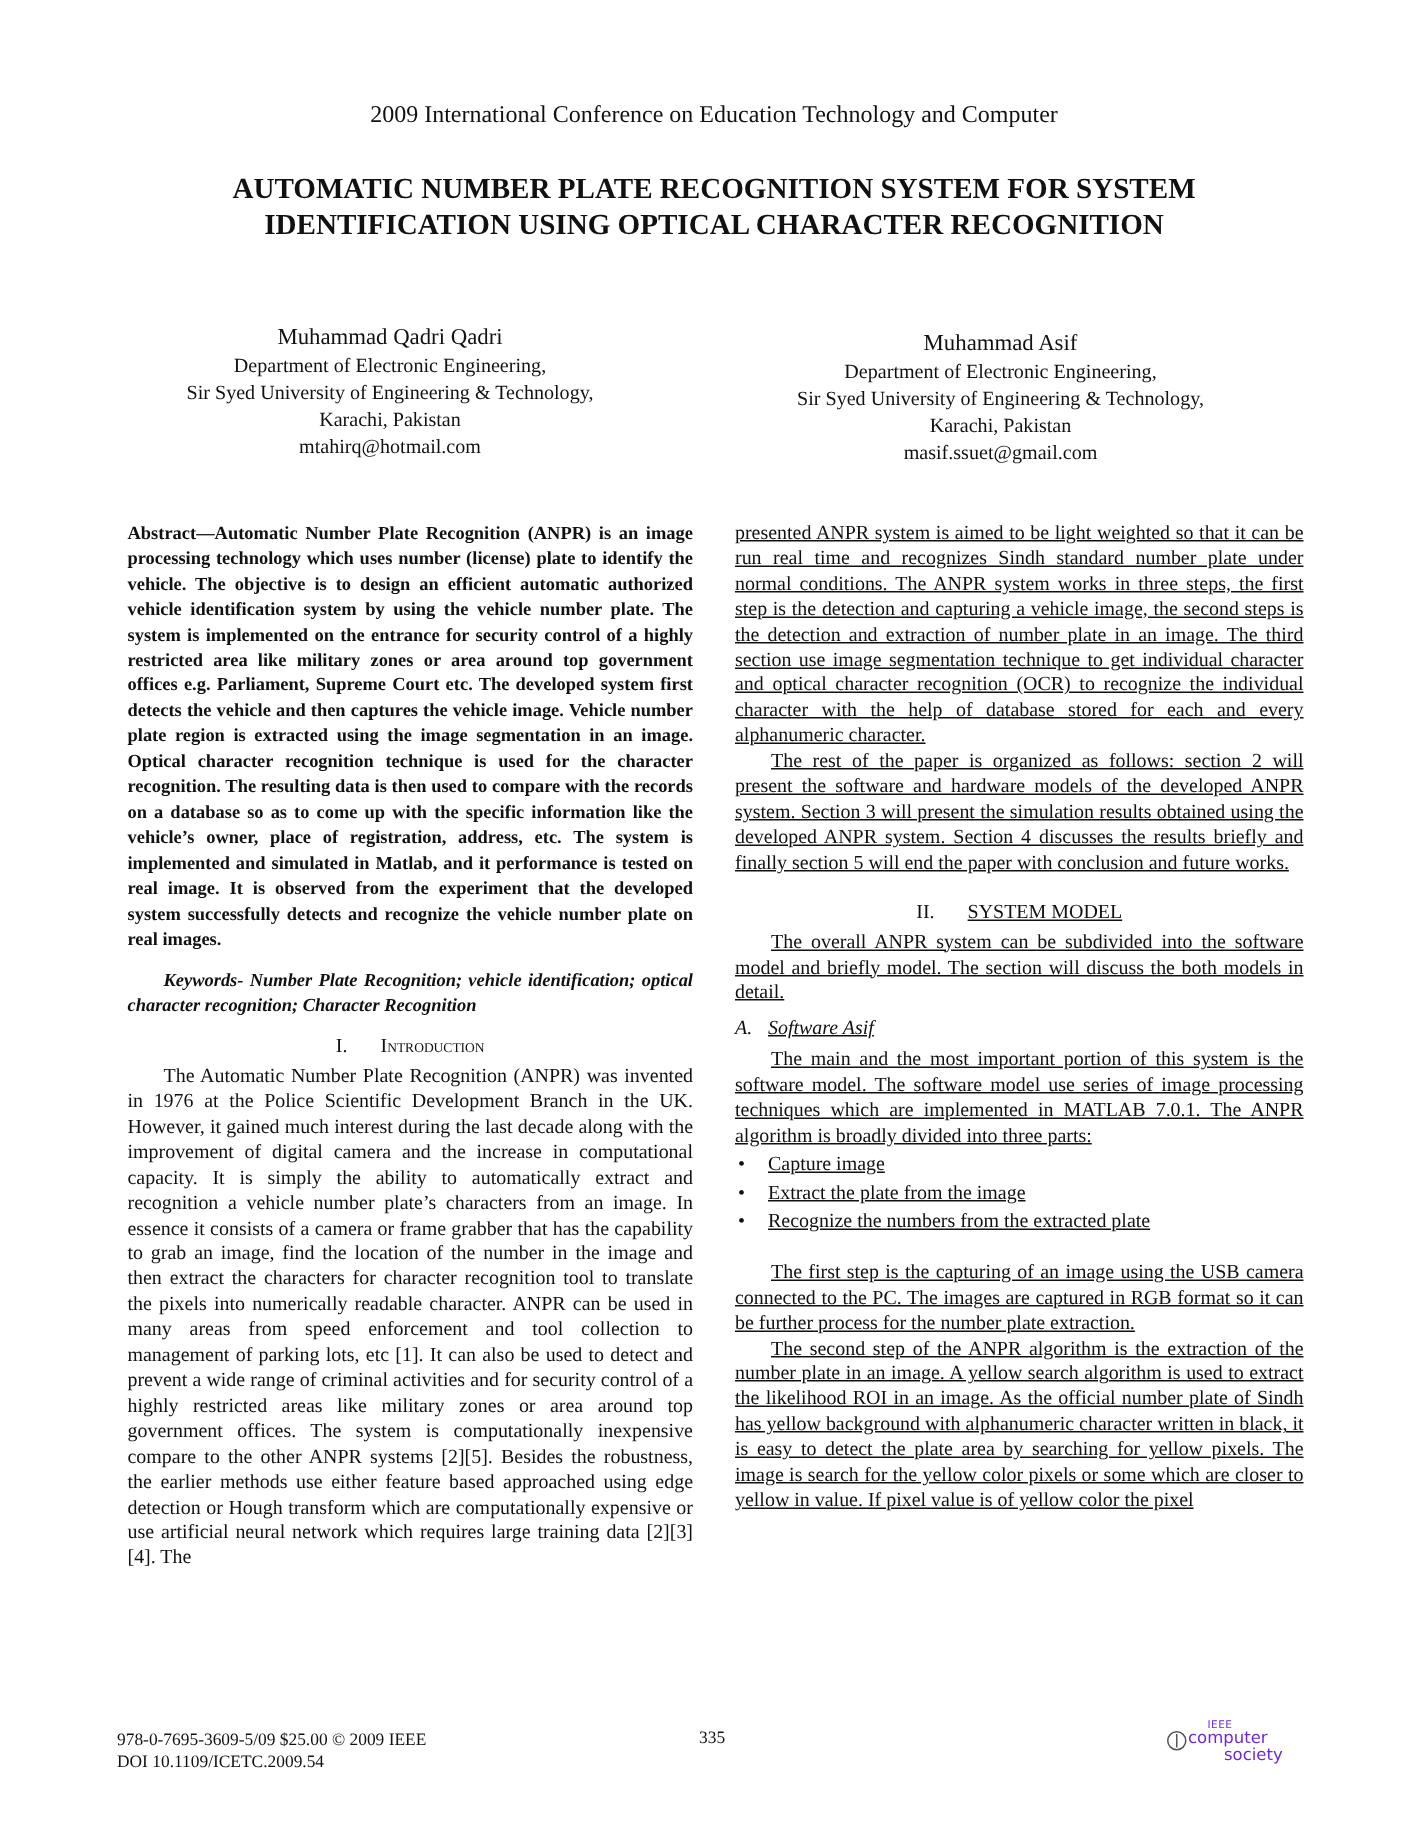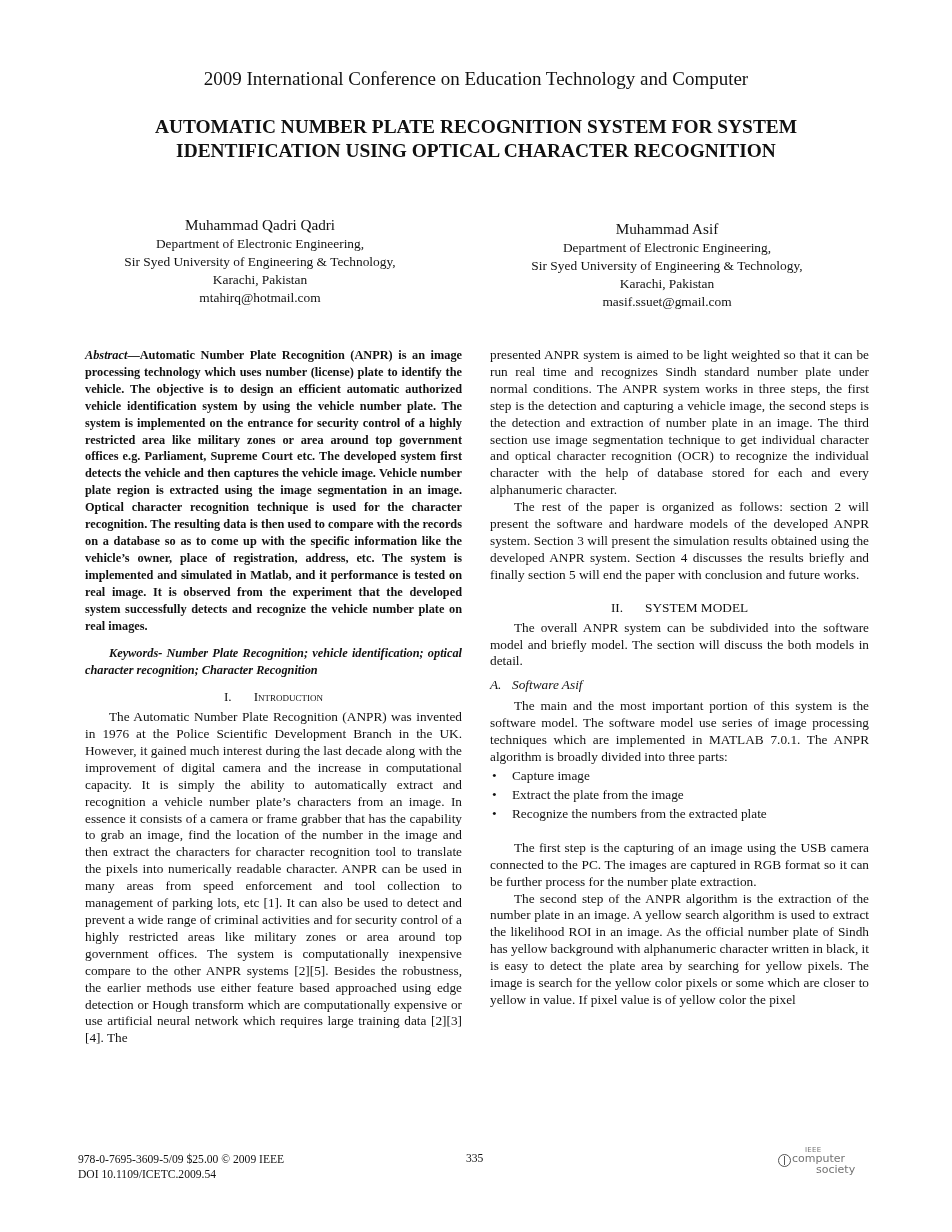--- a/index.html
+++ b/index.html
@@ -1,47 +1,47 @@
 <!DOCTYPE html>
 <html><head>
 <meta charset="utf-8">
 <style>
   html, body { margin: 0; padding: 0; background: #ffffff; }
   body { width: 952px; height: 1232px; position: relative; overflow: hidden;
          font-family: "Liberation Serif", "DejaVu Serif", serif; color: #111; }
   .conf-header { position: absolute; top: 68px; left: 0; width: 952px; text-align: center;
-                 font-size: 19px; }
+                 font-size: 16px; }
   .title { position: absolute; top: 115px; left: 60px; width: 832px; text-align: center;
            font-weight: bold; font-size: 19.4px; line-height: 24px; }
   .author { position: absolute; text-align: center; font-size: 13.4px; line-height: 18px; }
   .author .name { font-size: 15.2px; line-height: 21px; }
   #author-1 { top: 214px; left: 80px; width: 360px; }
   #author-2 { top: 218px; left: 487px; width: 360px; }
   .col { position: absolute; font-size: 13.3px; line-height: 16.9px; text-align: justify; }
   #col-left { top: 347px; left: 85px; width: 377px; }
-  #col-right { top: 347px; left: 490px; width: 379px; }
+  #col-right { top: 347px; left: 490px; width: 379px; text-decoration: underline; }
   .abstract { font-weight: bold; font-size: 12.3px; line-height: 16.9px; }
-  .abstract .label { font-style: italic; }
+  .abstract .label { }
   .keywords { font-weight: bold; font-style: italic; font-size: 12.3px; line-height: 16.9px;
               text-indent: 24px; margin-top: 11px; }
   .section-heading { text-align: center; margin: 10px 0 3px 0; }
   .section-heading .num { display: inline-block; margin-right: 22px; }
   .smallcaps { font-variant: small-caps; }
   p { margin: 0; }
   .indent { text-indent: 24px; }
   .subsection { font-style: italic; margin: 7px 0 4px 0; }
   .subsection .num { display: inline-block; width: 22px; }
   ul.bullets { list-style: none; margin: 0; padding: 0; }
   ul.bullets li { position: relative; padding-left: 22px; line-height: 19px; }
   ul.bullets li::before { content: "\2022"; position: absolute; left: 2px; }
   .gap { height: 17px; }
   .footer-left { position: absolute; top: 1152px; left: 78px; font-size: 11.6px; line-height: 15px; }
   .footer-page { position: absolute; top: 1152px; left: 466px; font-size: 11.6px; }
   .footer-logo { position: absolute; top: 1146px; left: 778px; width: 84px; height: 32px;
-                 font-family: "DejaVu Sans", sans-serif; color: #737373; }
+                 font-family: "DejaVu Sans", sans-serif; color: #6d28d9; }
   .footer-logo .ieee { position: absolute; left: 27px; top: 0; font-size: 7px; letter-spacing: 0.3px; }
   .footer-logo .comp { position: absolute; left: 14px; top: 6px; font-size: 11px; }
   .footer-logo .soc { position: absolute; left: 38px; top: 17px; font-size: 11px; }
   .footer-logo .emblem { position: absolute; left: 0; top: 8px; width: 11px; height: 11px;
                          border: 1px solid #555; border-radius: 50%; }
   .footer-logo .emblem::after { content: ""; position: absolute; left: 5px; top: 1px; width: 1px; height: 9px; background: #555; }
 </style>
 </head>
 <body>
 

